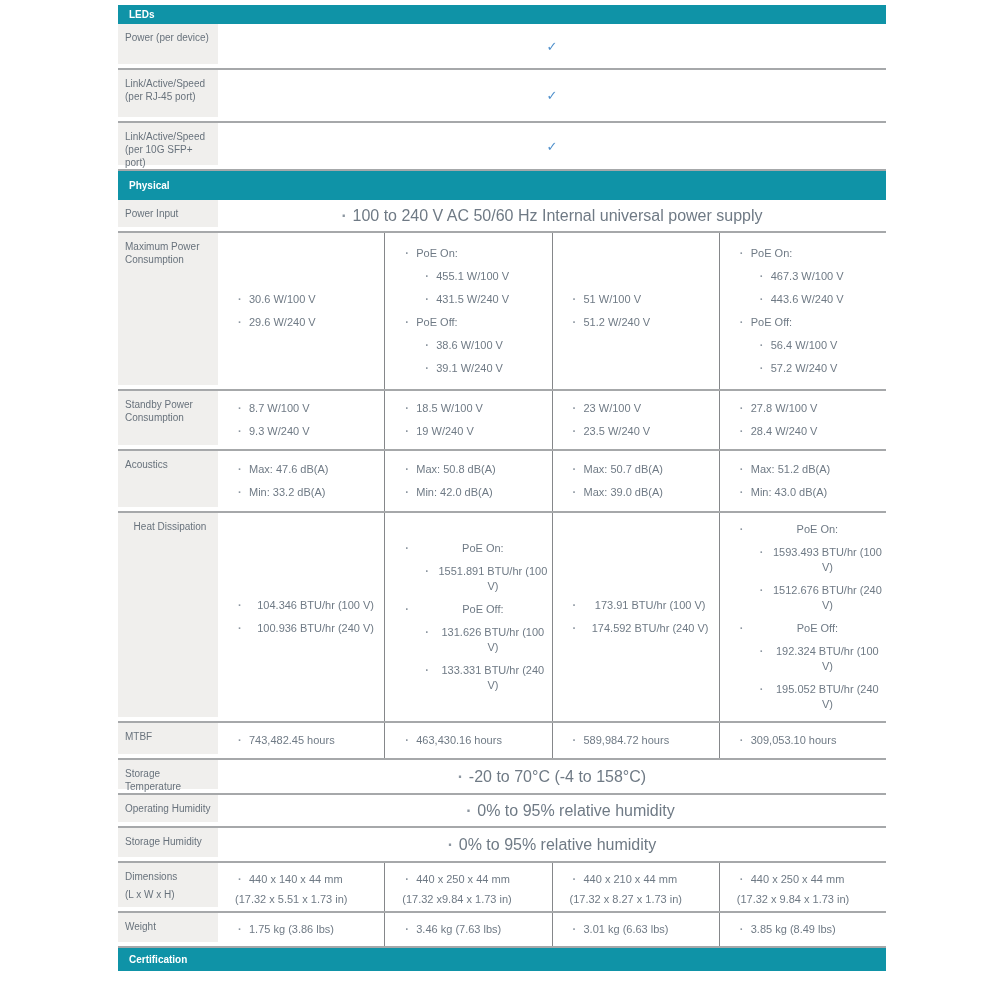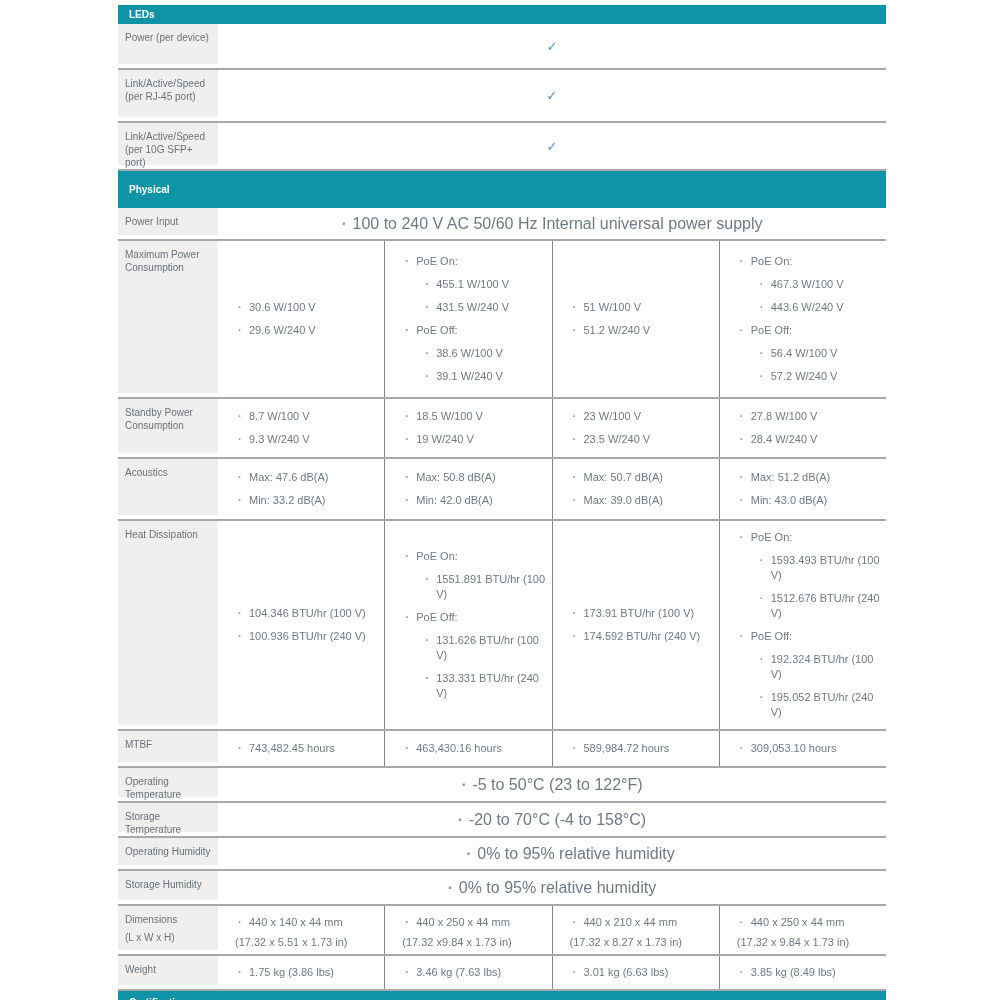--- a/index.html
+++ b/index.html
@@ -4,21 +4,21 @@
 <style>
   * { margin:0; padding:0; box-sizing:border-box; }
   html,body { width:1000px; height:1000px; background:#ffffff;
     font-family:"Liberation Sans", sans-serif; overflow:hidden; }
   .page { position:relative; width:1000px; height:1000px; background:#fff; }
   .spec-table { position:absolute; left:118px; top:5px; width:768px; }
 
   .sec-header { background:#0f93a7; color:#ffffff; font-size:10px; font-weight:600;
     padding-left:11px; display:flex; align-items:center; }
   .sec-header.h-leds { height:19px; }
-  .sec-header.h-phys { height:37px; }
+  .sec-header.h-phys { height:29px; }
   .sec-header.h-cert { height:23px; }
 
   .row { display:flex; border-bottom:2px solid #a6a8aa; background:#fff; }
   .label { flex:0 0 100px; width:100px; background:#f0efed; box-shadow:inset 0 -4px 0 #ffffff;
     color:#68727c; font-size:10px; line-height:13px; padding:7px 3px 0 7px; }
   .label .l2 { margin-top:5px; }
 
   .vals { flex:1; display:flex; }
   .cell { flex:1 1 0; display:flex; flex-direction:column; justify-content:center;
     padding:5px 2px; min-width:0; }
@@ -38,21 +38,21 @@
   .check { color:#4e8fcb; font-size:13px; line-height:13px; }
 
   
   .r-led1 { min-height:46px; }
   .r-led2 { min-height:53px; }
   .r-led3 { min-height:48px; }
   .r-pin  { min-height:33px; }
   .r-max  { min-height:158px; }
   .r-stb  { min-height:60px; }
   .r-aco  { min-height:62px; }
-  .r-heat { min-height:153px; }
+  .r-heat { min-height:153px;text-align:center; }
   .r-mtbf { min-height:37px; }
   .r-otemp{ min-height:33px; }
   .r-stemp{ min-height:34px; }
   .r-ohum { min-height:33px;gap:37px; }
   .r-shum { min-height:35px; }
   .r-dim  { min-height:42px; }
   .r-wgt  { min-height:33px; }
   .led-check { display:flex; align-items:center; justify-content:center; flex:1; }
 </style>
 </head>
@@ -216,28 +216,20 @@
         </div>
         <div class="cell">
           <div class="li lv0">589,984.72 hours</div>
         </div>
         <div class="cell">
           <div class="li lv0">309,053.10 hours</div>
         </div>
       </div>
     </div>
 
-    <div class="row r-otemp">
-      <div class="label">Operating Temperature</div>
-      <div class="vals">
-          <div class="full">
-        <span class="cli">-5 to 50°C (23 to 122°F)</span>
-      </div>
-        </div>
-    </div>
 
     <div class="row r-stemp">
       <div class="label">Storage Temperature</div>
       <div class="vals">
           <div class="full">
         <span class="cli">-20 to 70°C (-4 to 158°C)</span>
       </div>
         </div>
     </div>
 

